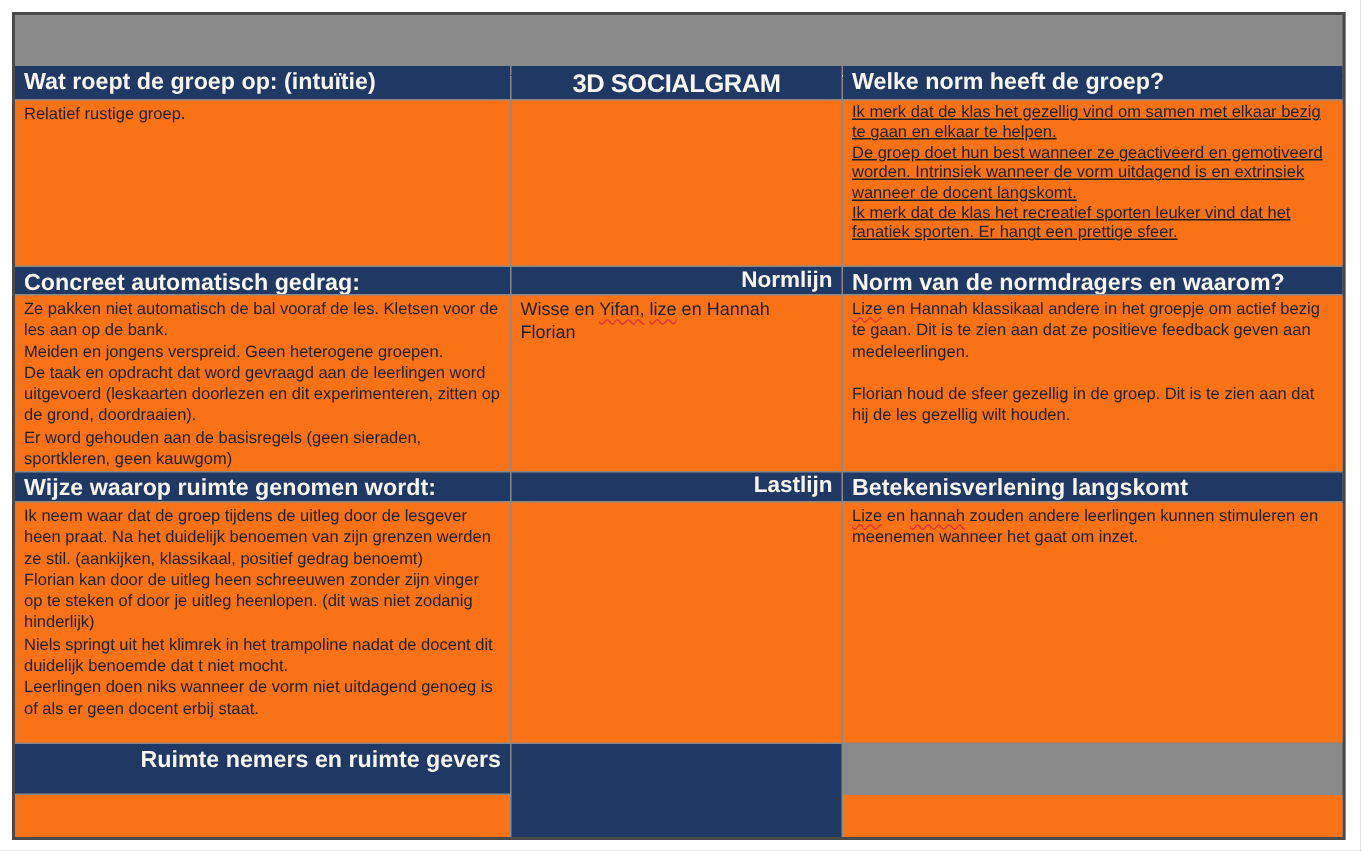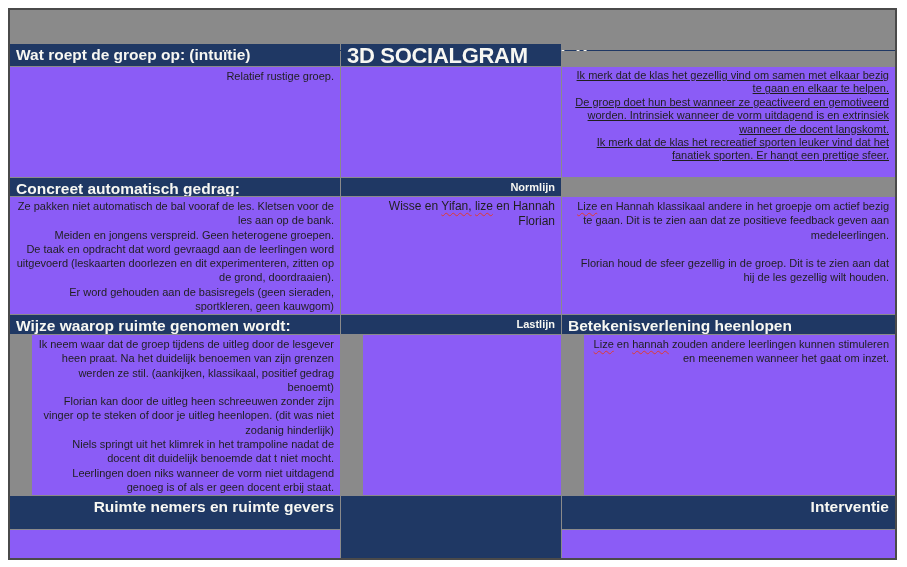--- a/index.html
+++ b/index.html
@@ -12,36 +12,36 @@
   .doc-table {
     position: absolute; left: 8px; top: 8px;
     width: 889px; height: 552px;
     display: grid;
     grid-template-columns: 330px 220px 333px;
     grid-template-rows: 33px 22px 110px 18px 117px 19px 160px 33px 28px;
     gap: 1px;
     background: #8a8a8a;            
     border: 2px solid #4a4a4a;      
   }
-  .cell { background: #8b5cf6; overflow: hidden; text-align: right; }
+  .cell { background: #f97316; overflow: hidden; }
   .hdr {
     background: #1F3864;
     color: #f7f7f2;
     font-weight: bold;
     padding: 1px 6px 0 6px;
     overflow: hidden;
   }
   .title-cell {
     grid-column: 1 / 4; grid-row: 1;
     display: flex; align-items: center; justify-content: center;
     font-size: 20px; letter-spacing: -0.5px; margin-top: 40px;
   }
   .hdr-main { font-size: 15.5px; line-height: 20px; }
-  .hdr-center { text-align: left; font-size: 22px; line-height: 21px; letter-spacing: -0.3px; }
-  .hdr-small { text-align: right; font-size: 11px; line-height: 16px; font-weight: bold; }
+  .hdr-center { text-align: center; font-size: 17px; line-height: 21px; letter-spacing: -0.3px; }
+  .hdr-small { text-align: right; font-size: 15px; line-height: 16px; font-weight: bold; }
   .body-cell {
     color: #1f1f1f;
     font-size: 11px;
     line-height: 14.3px;
     padding: 2px 6px 2px 6px;
     white-space: pre-line;
   }
   .body-cell.tight { line-height: 13.4px; text-decoration: underline; }
   .body-cell.mid { font-size: 12px; line-height: 15px; }
   .navy-fill { background: #1F3864; }
@@ -49,63 +49,64 @@
     text-decoration: underline;
     text-decoration-style: wavy;
     text-decoration-color: #e03a2f;
     text-decoration-thickness: 1px;
     text-underline-offset: 2px;
     text-decoration-skip-ink: none;
   }
   
   .c1 { grid-column: 1; } .c2 { grid-column: 2; } .c3 { grid-column: 3; }
   .r2 { grid-row: 2; } .r3 { grid-row: 3; } .r4 { grid-row: 4; } .r5 { grid-row: 5; }
-  .r6 { grid-row: 6; } .r7 { grid-row: 7; margin-left: 22px; } .r8 { grid-row: 8; text-align: right; } .r9 { grid-row: 9; }
+  .r6 { grid-row: 6; } .r7 { grid-row: 7; } .r8 { grid-row: 8; text-align: right; } .r9 { grid-row: 9; }
   .r8-9 { grid-row: 8 / 10; }
 </style>
 </head>
 <body>
 
 <div class="doc-table">
 
   <div class="hdr title-cell">Observatie Groepsdynamiek 1C</div>
 
   <div class="hdr hdr-main c1 r2">Wat roept de groep op: (intuïtie)</div>
   <div class="hdr hdr-center c2 r2">3D SOCIALGRAM</div>
+  <div class="hdr hdr-main c3 r2">Welke norm heeft de groep?</div>
 
   <div class="cell body-cell c1 r3">Relatief rustige groep.</div>
   <div class="cell c2 r3"></div>
   <div class="cell body-cell tight c3 r3">Ik merk dat de klas het gezellig vind om samen met elkaar bezig te gaan en elkaar te helpen.
 De groep doet hun best wanneer ze geactiveerd en gemotiveerd worden. Intrinsiek wanneer de vorm uitdagend is en extrinsiek wanneer de docent langskomt.
 Ik merk dat de klas het recreatief sporten leuker vind dat het fanatiek sporten. Er hangt een prettige sfeer.</div>
 
   <div class="hdr hdr-main c1 r4">Concreet automatisch gedrag:</div>
   <div class="hdr hdr-small c2 r4">Normlijn</div>
+  <div class="hdr hdr-main c3 r4">Norm van de normdragers en waarom?</div>
 
   <div class="cell body-cell c1 r5">Ze pakken niet automatisch de bal vooraf de les. Kletsen voor de les aan op de bank.
 Meiden en jongens verspreid. Geen heterogene groepen.
 De taak en opdracht dat word gevraagd aan de leerlingen word uitgevoerd (leskaarten doorlezen en dit experimenteren, zitten op de grond, doordraaien).
 Er word gehouden aan de basisregels (geen sieraden, sportkleren, geen kauwgom)</div>
   <div class="cell body-cell mid c2 r5"><span>Wisse en </span><span class="misspelled">Yifan,</span><span> </span><span class="misspelled">lize</span><span> en Hannah
 Florian</span></div>
   <div class="cell body-cell c3 r5"><span class="misspelled">Lize</span><span> en Hannah klassikaal andere in het groepje om actief bezig te gaan. Dit is te zien aan dat ze positieve feedback geven aan medeleerlingen.
 
 Florian houd de sfeer gezellig in de groep. Dit is te zien aan dat hij de les gezellig wilt houden.</span></div>
 
   <div class="hdr hdr-main c1 r6">Wijze waarop ruimte genomen wordt:</div>
   <div class="hdr hdr-small c2 r6">Lastlijn</div>
-  <div class="hdr hdr-main c3 r6">Betekenisverlening heenlopen</div>
+  <div class="hdr hdr-main c3 r6">Betekenisverlening langskomt</div>
 
   <div class="cell body-cell c1 r7">Ik neem waar dat de groep tijdens de uitleg door de lesgever heen praat. Na het duidelijk benoemen van zijn grenzen werden ze stil. (aankijken, klassikaal, positief gedrag benoemt)
 Florian kan door de uitleg heen schreeuwen zonder zijn vinger op te steken of door je uitleg heenlopen. (dit was niet zodanig hinderlijk)
 Niels springt uit het klimrek in het trampoline nadat de docent dit duidelijk benoemde dat t niet mocht.
 Leerlingen doen niks wanneer de vorm niet uitdagend genoeg is of als er geen docent erbij staat.</div>
   <div class="cell c2 r7"></div>
   <div class="cell body-cell c3 r7"><span class="misspelled">Lize</span><span> en </span><span class="misspelled">hannah</span><span> zouden andere leerlingen kunnen stimuleren en meenemen wanneer het gaat om inzet.</span></div>
 
   <div class="hdr hdr-main c1 r8">Ruimte nemers en ruimte gevers</div>
   <div class="navy-fill c2 r8-9"></div>
-  <div class="hdr hdr-main c3 r8">Interventie</div>
 
   <div class="cell body-cell c1 r9"></div>
   <div class="cell body-cell c3 r9"></div>
 
 </div>
 
 </body></html>

